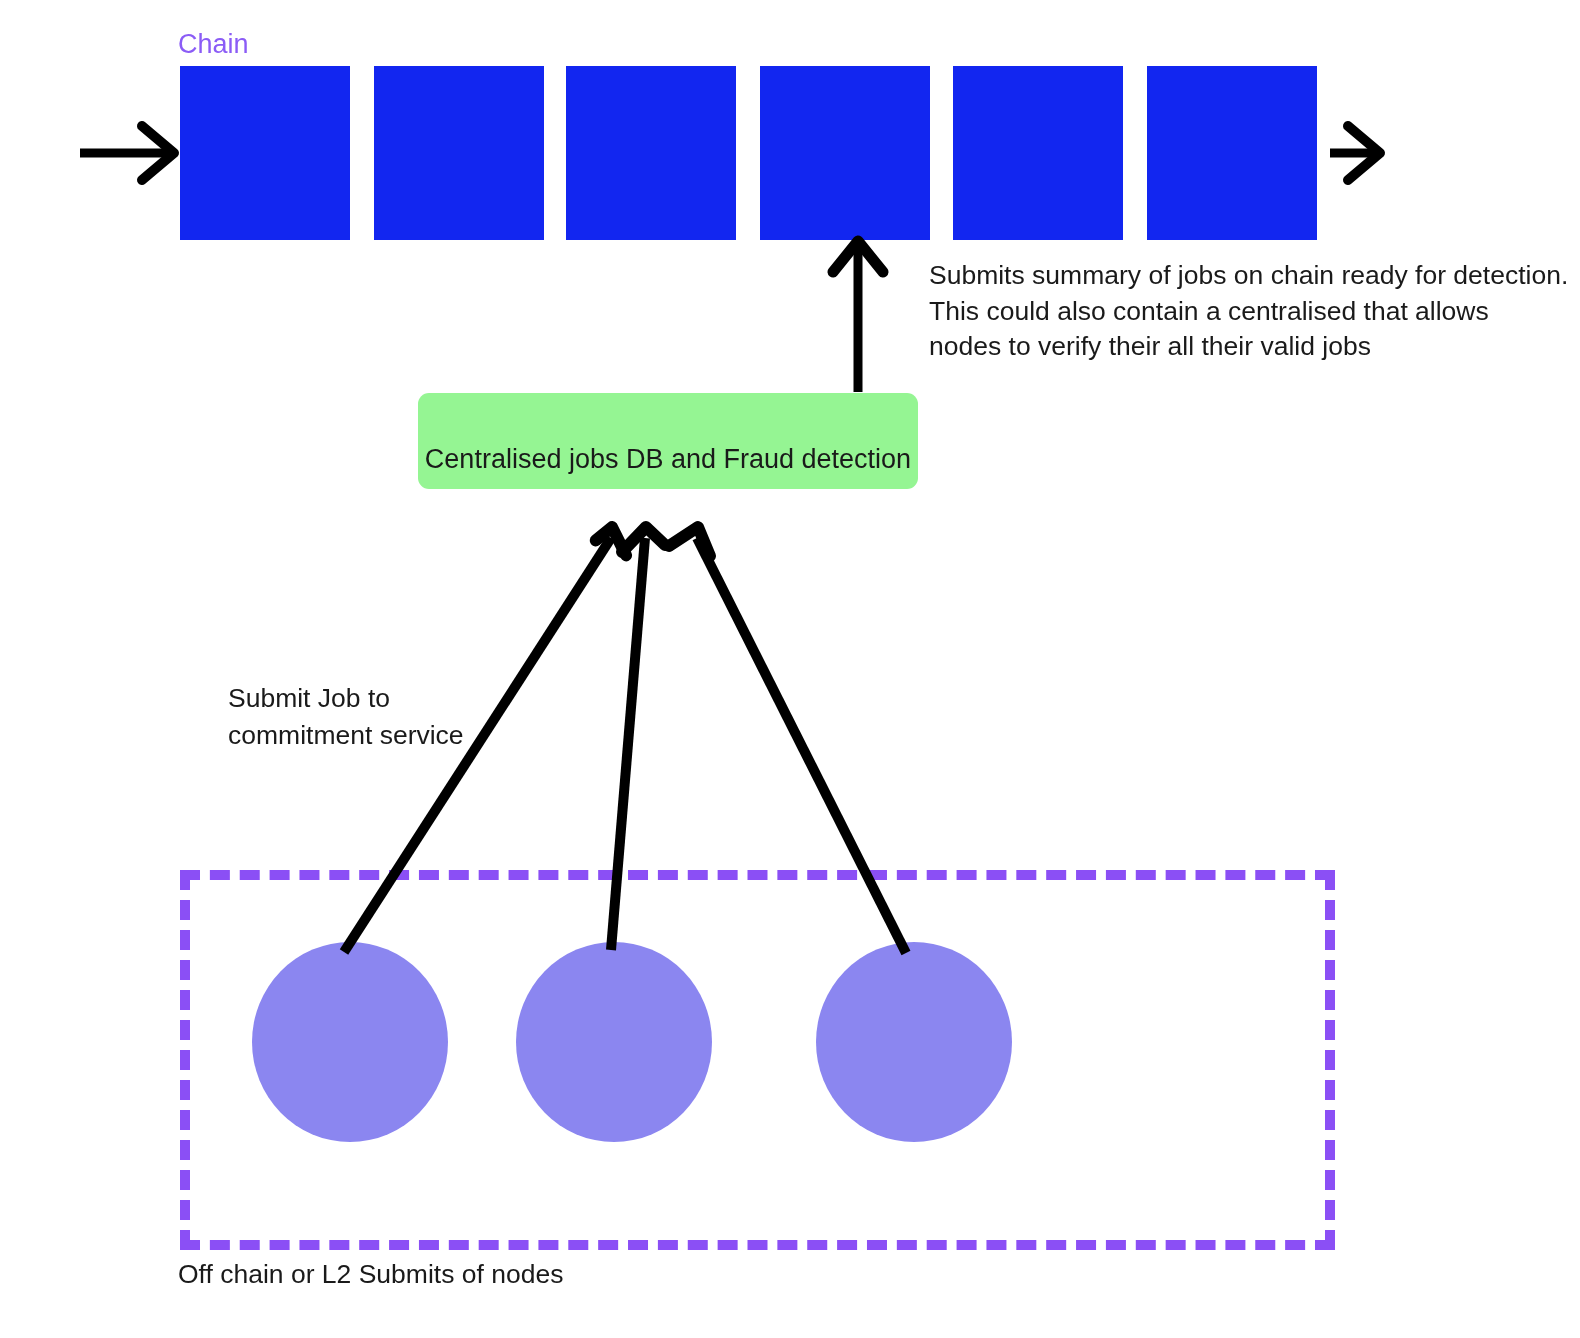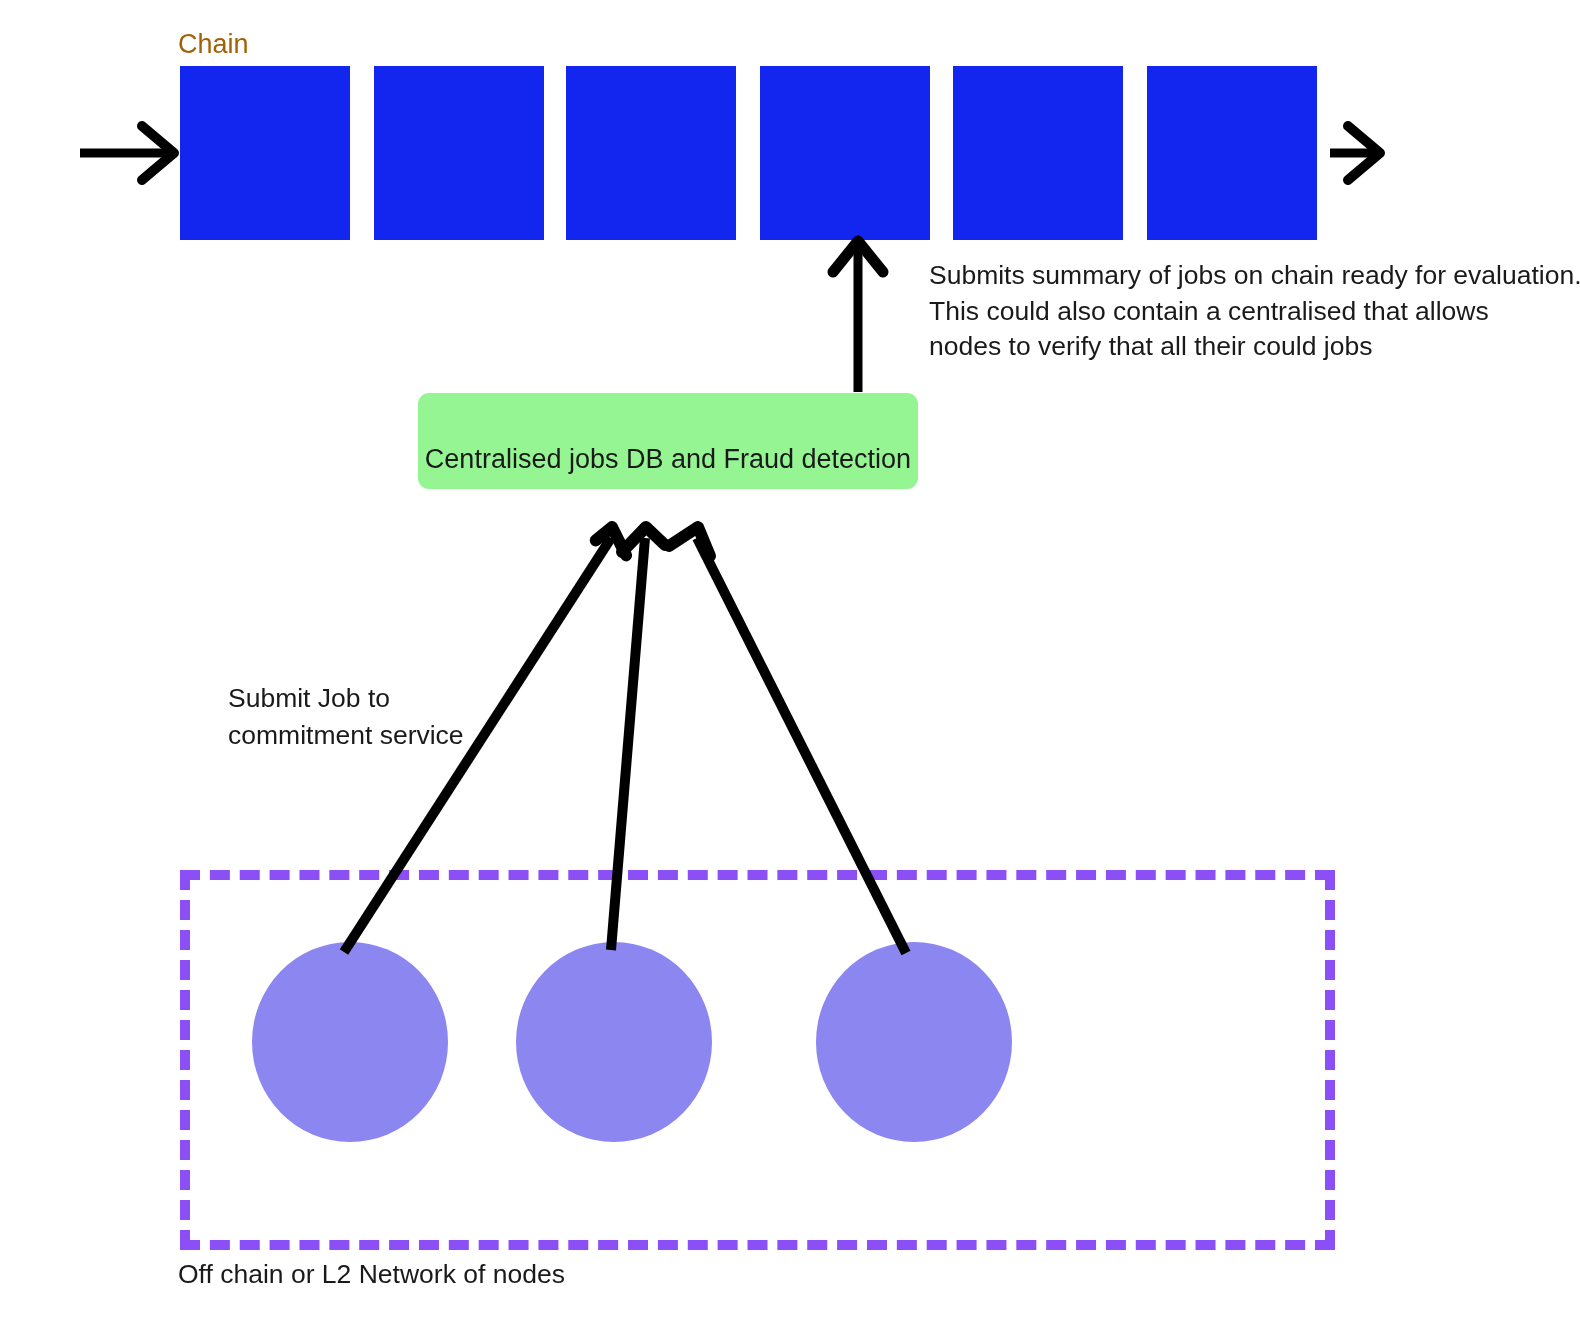--- a/index.html
+++ b/index.html
@@ -17,21 +17,21 @@
     height: 1338px;
     background: #ffffff;
     overflow: hidden;
   }
   
   .chain-label {
     position: absolute;
     left: 178px;
     top: 28px;
     font-size: 27px;
-    color: #a16207;
+    color: #8b5cf6;
     line-height: 1.2;
     white-space: nowrap;
   }
   .block {
     position: absolute;
     top: 66px;
     width: 170px;
     height: 174px;
     background: #1226f0;
   }
@@ -124,37 +124,37 @@
   <div class="block" style="left:566px"></div>
   <div class="block" style="left:760px"></div>
   <div class="block" style="left:953px"></div>
   <div class="block" style="left:1147px"></div>
 
   <div class="service-box">
     <div class="service-box-label">Centralised jobs DB and Fraud detection</div>
   </div>
 
   <div class="note-right">
-    <div>Submits summary of jobs on chain ready for evaluation.</div>
+    <div>Submits summary of jobs on chain ready for detection.</div>
     <div>This could also contain a centralised that allows</div>
-    <div>nodes to verify that all their could jobs</div>
+    <div>nodes to verify their all their valid jobs</div>
   </div>
 
   <div class="note-submit">
     <div>Submit Job to</div>
     <div>commitment service</div>
   </div>
 
   <div class="network-box"></div>
 
   <div class="node" style="left:252px; top:942px"></div>
   <div class="node" style="left:516px; top:942px"></div>
   <div class="node" style="left:816px; top:942px"></div>
 
-  <div class="note-bottom">Off chain or L2 Network of nodes</div>
+  <div class="note-bottom">Off chain or L2 Submits of nodes</div>
 
   <svg id="arrows" viewBox="0 0 1580 1338">
 
     <g>
       <line x1="80" y1="153" x2="172" y2="153" stroke="#000" stroke-width="9" stroke-linecap="butt"></line>
       <polyline points="142,126 174,153 142,180" fill="none" stroke="#000" stroke-width="10" stroke-linecap="round" stroke-linejoin="round"></polyline>
     </g>
 
     <g>
       <line x1="1330" y1="153" x2="1378" y2="153" stroke="#000" stroke-width="9" stroke-linecap="butt"></line>

